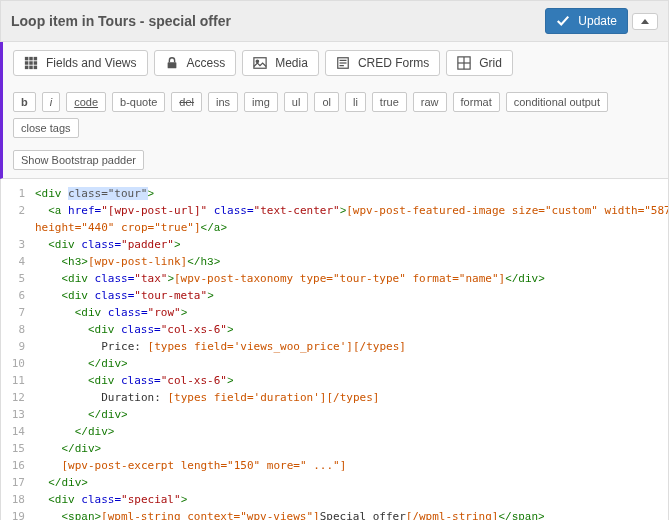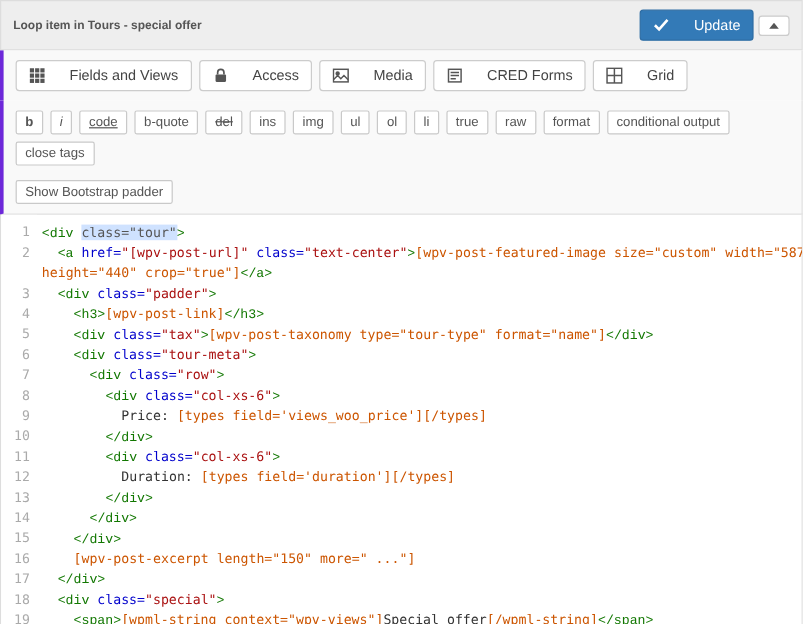--- a/index.html
+++ b/index.html
@@ -1,20 +1,20 @@
 <!DOCTYPE html>
 <html><head>
 <meta charset="utf-8">
 <style>
   * { box-sizing:border-box; margin:0; padding:0; }
   body { font-family:"Helvetica Neue",Arial,sans-serif; font-size:12px; color:#555; background:#fff; }
   .panel { width:669px; }
   .panel-header { background:#eeeeee; border:1px solid #ddd; padding:7px 10px; display:flex; align-items:center; }
-  .panel-title { font-weight:bold; color:#555; font-size:10px; flex:1; }
-  .btn { display:inline-flex; align-items:center; gap:20px; background:#fff; border:1px solid #ccc; border-radius:3px; padding:5px 10px; font-size:12px; color:#444; cursor:pointer; }
+  .panel-title { font-weight:bold; color:#555; font-size:14px; flex:1; }
+  .btn { display:inline-flex; align-items:center; gap:8px; background:#fff; border:1px solid #ccc; border-radius:3px; padding:5px 10px; font-size:12px; color:#444; cursor:pointer; }
   .btn-primary { background:#337ab7; border-color:#2e6da4; color:#fff; }
   .caret-btn { padding:5px 8px; }
   .toolrow { background:#f9f9f9; border-left:3px solid #6d28d9; border-right:1px solid #ddd; padding:8px 10px; display:flex; flex-wrap:wrap; gap:6px; }
   .toolrow.second { border-bottom:1px solid #ddd; background:#f9f9f9; }
   .quick { background:#fff; border:1px solid #c9c9c9; border-radius:2px; padding:3px 7px; font-size:11px; color:#555; cursor:pointer; }
   .editor { border:1px solid #ddd; border-top:none; font-family:Menlo,Monaco,Consolas,monospace; font-size:11px; line-height:1.55; display:flex; background:#fff; }
   .gutter { width:30px; text-align:right; color:#aaa; padding:6px 6px 6px 0; background:#fff; user-select:none; white-space:nowrap; }
   .gutter div { height:17px; }
   .code { flex:1; padding:6px 4px; white-space:pre; overflow-x:auto; }
   .code .ln { height:17px; }

